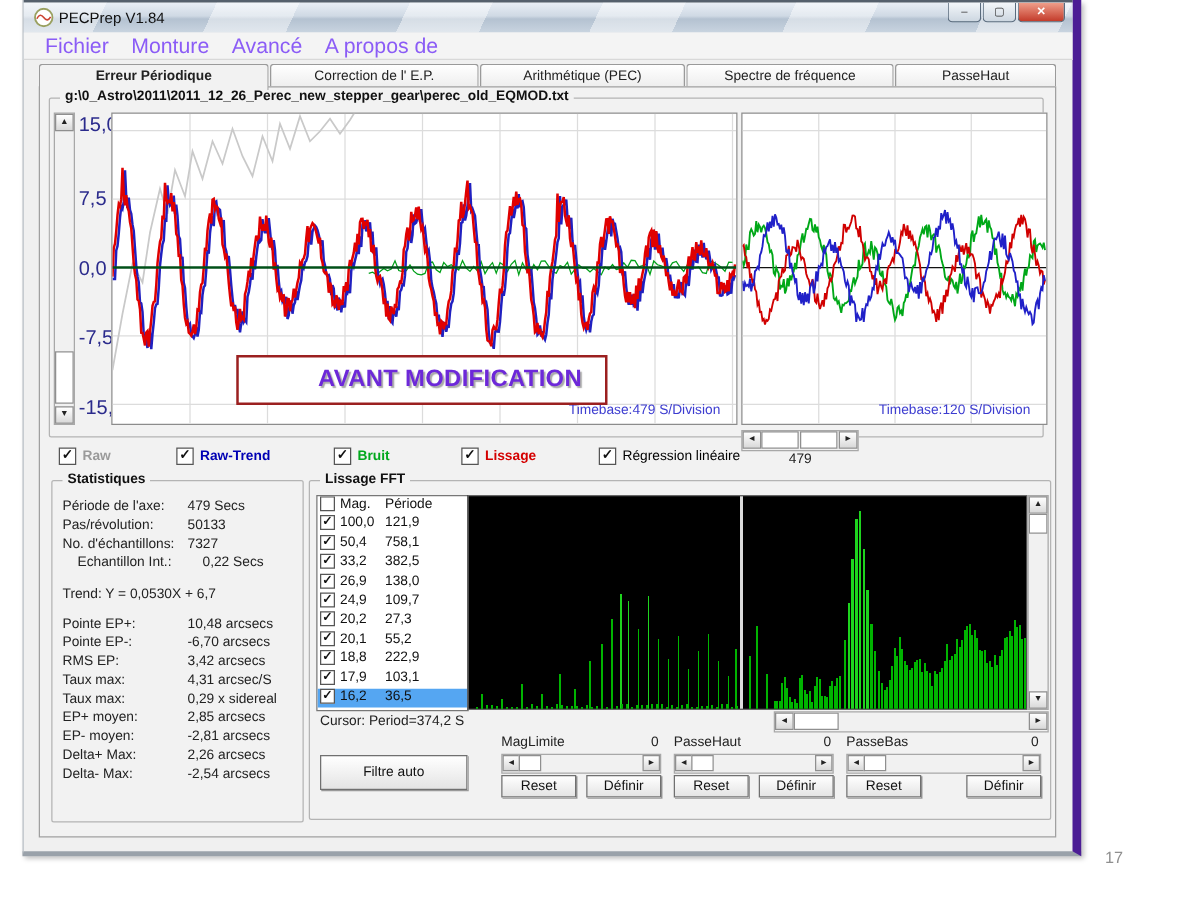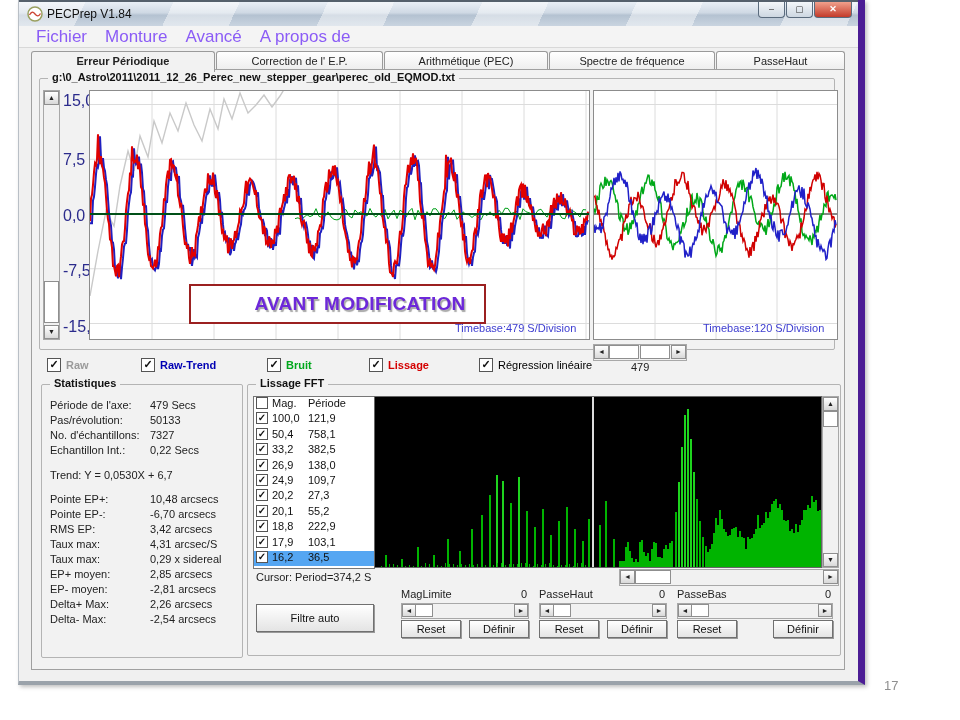--- a/index.html
+++ b/index.html
@@ -201,21 +201,21 @@
           <span class="sval">479 Secs</span>
         </div>
       <div class="srow" style="top:29px;">
           <span class="slabel">Pas/révolution:</span>
           <span class="sval">50133</span>
         </div>
       <div class="srow" style="top:44px;">
           <span class="slabel">No. d'échantillons:</span>
           <span class="sval">7327</span>
         </div>
-      <div class="srow" style="top:59px;">
+      <div class="srow" style="top:59px;margin-left:12px;">
           <span class="slabel">Echantillon Int.:</span>
           <span class="sval">0,22 Secs</span>
         </div>
       <div class="trendline" style="top:84px;">Trend: Y = 0,0530X + 6,7</div>
       <div class="srow" style="top:108px;">
           <span class="slabel">Pointe EP+:</span>
           <span class="sval">10,48 arcsecs</span>
         </div>
       <div class="srow" style="top:123px;">
           <span class="slabel">Pointe EP-:</span>

